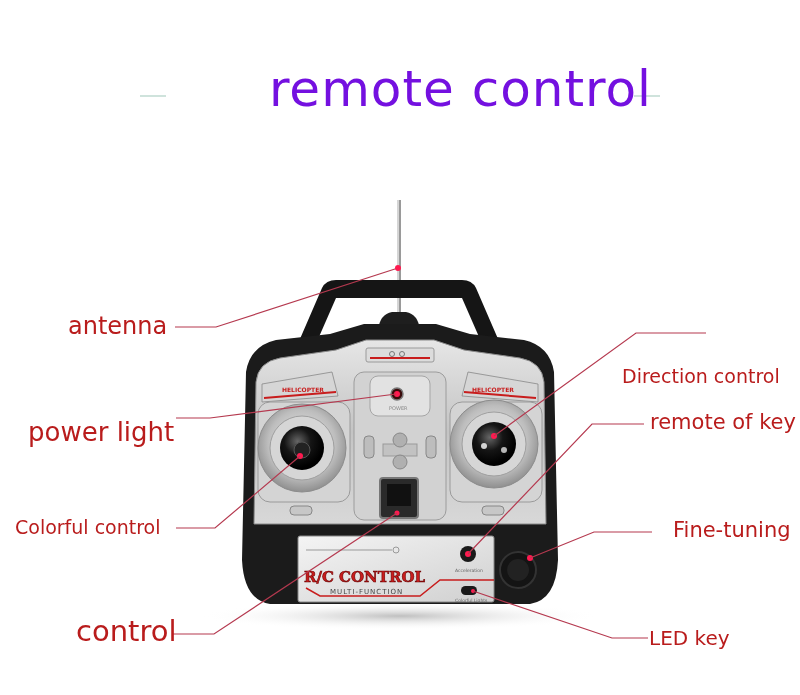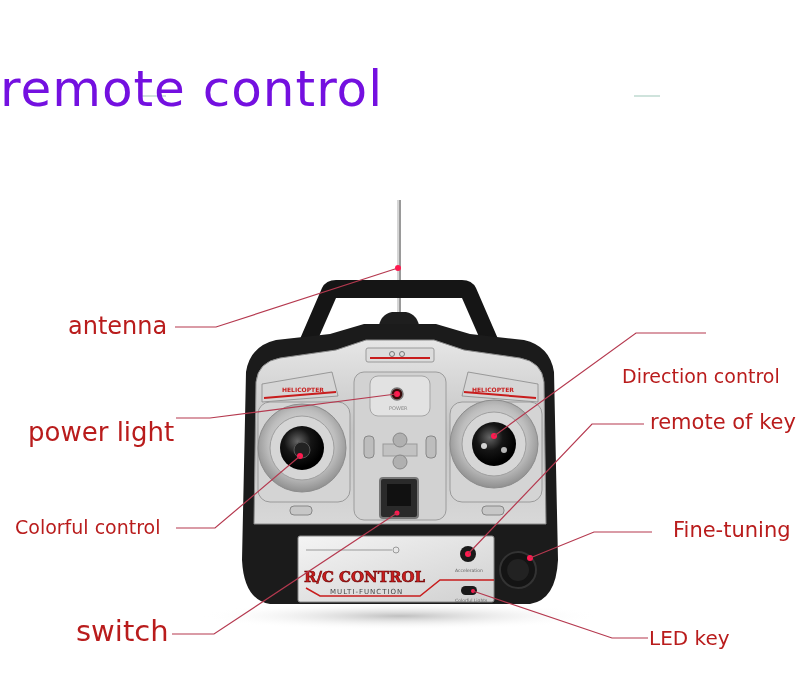--- a/index.html
+++ b/index.html
@@ -1,17 +1,17 @@
 <!DOCTYPE html>
 <html><head>
 <meta charset="utf-8">
 <style>
   html,body{margin:0;padding:0;background:#ffffff;}
   body{width:800px;height:695px;position:relative;overflow:hidden;font-family:"DejaVu Sans",sans-serif;}
-  .title{position:absolute;left:0;top:56px;width:652px;text-align:left;color:#7410e0;font-size:50px;letter-spacing:1px;line-height:66px;}
+  .title{position:absolute;left:0;top:56px;width:652px;text-align:right;color:#7410e0;font-size:50px;letter-spacing:1px;line-height:66px;}
   .title-rule{position:absolute;top:95px;height:2px;width:26px;background:#cfe3dc;}
   .label{position:absolute;color:#b91c1c;white-space:nowrap;line-height:1;}
   svg.art{position:absolute;left:0;top:0;}
 </style>
 </head>
 <body>
 
 <div class="title-rule" style="left:140px;"></div>
 <div class="title-rule" style="left:634px;"></div>
 <div class="title">remote control</div>
@@ -142,18 +142,18 @@
     <polyline points="648,638 612,638 473,591"></polyline>
   </g>
   <g fill="#ff1a50">
     <circle cx="398" cy="268" r="3"></circle>
   </g>
 </svg>
 
 <div class="label" style="left:68px;top:314px;font-size:24px;">antenna</div>
 <div class="label" style="left:28px;top:403px;font-size:26px;margin-top:16px;">power light</div>
 <div class="label" style="left:15px;top:518px;font-size:19px;">Colorful control</div>
-<div class="label" style="left:76px;top:617px;font-size:29px;">switch</div>
+<div class="label" style="left:76px;top:617px;font-size:29px;">control</div>
 
 <div class="label" style="left:622px;top:343px;font-size:19px;margin-top:24px;">Direction control</div>
 <div class="label" style="left:650px;top:412px;font-size:21px;">remote of key</div>
 <div class="label" style="left:653px;top:520px;font-size:21px;margin-left:20px;">Fine-tuning</div>
 <div class="label" style="left:649px;top:628px;font-size:20px;">LED key</div>
 
 </body></html>

